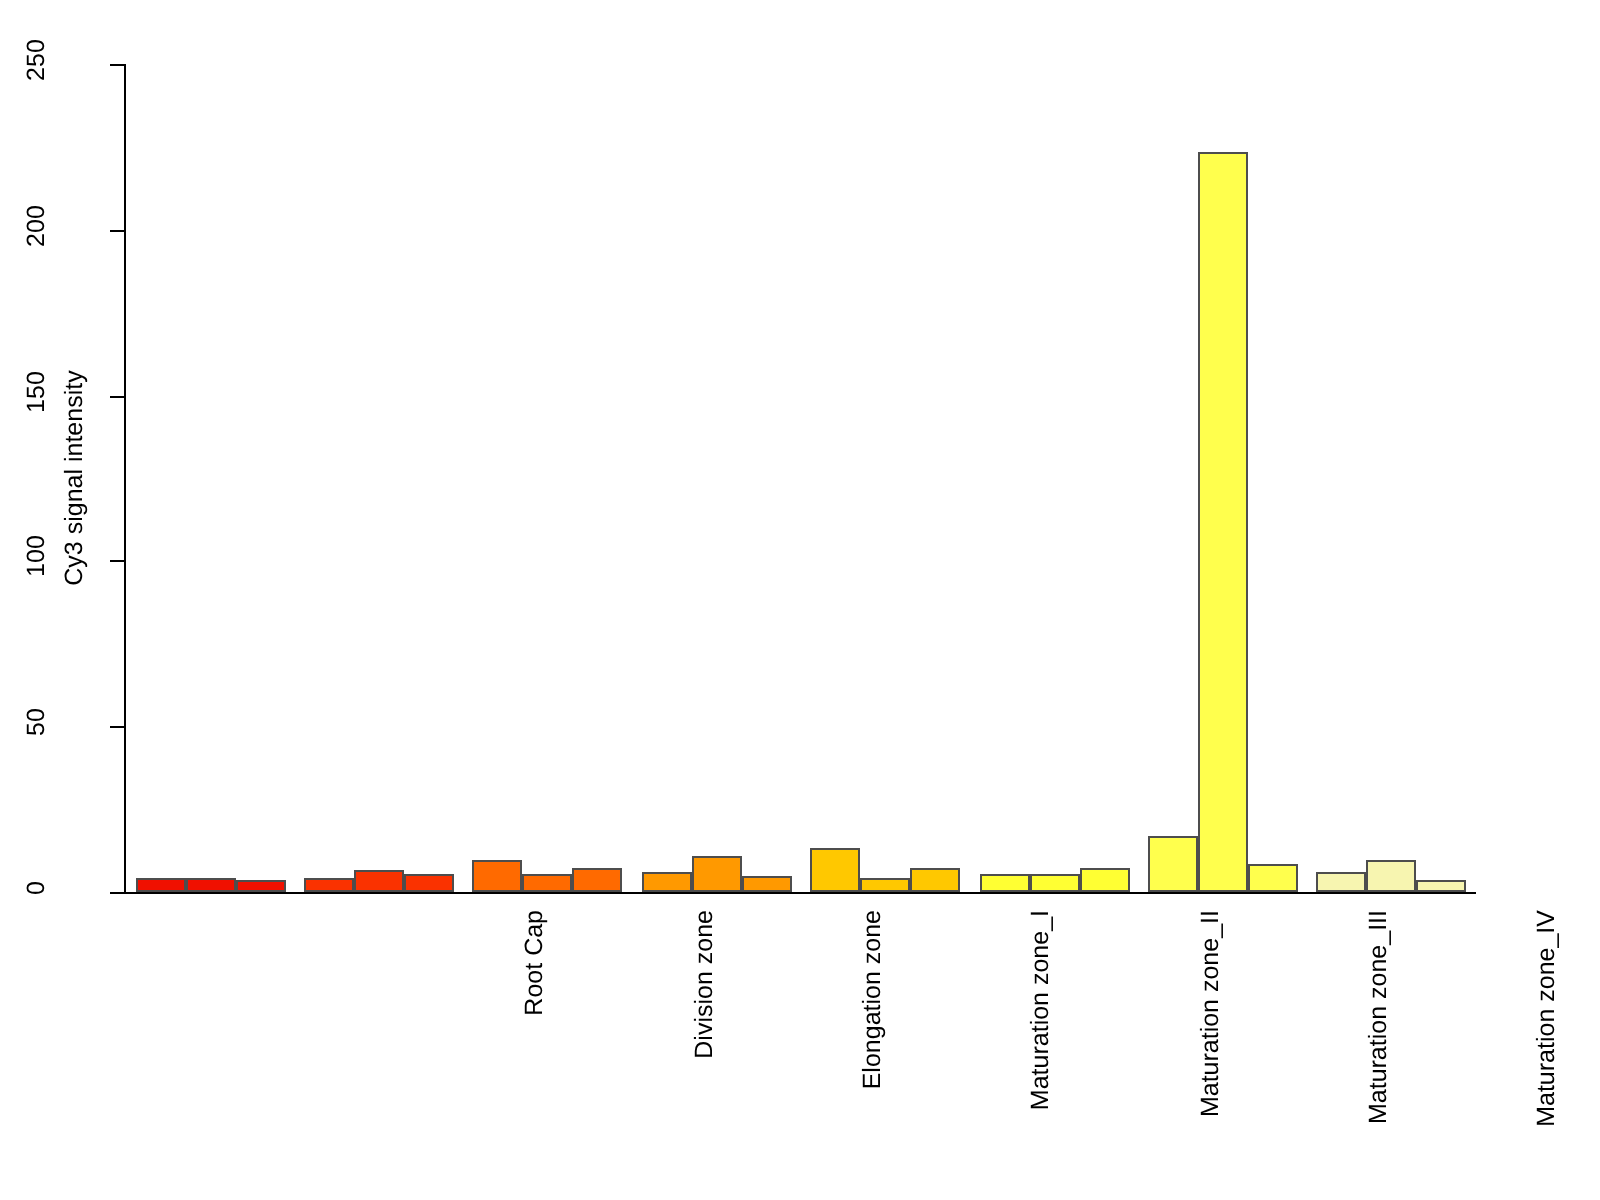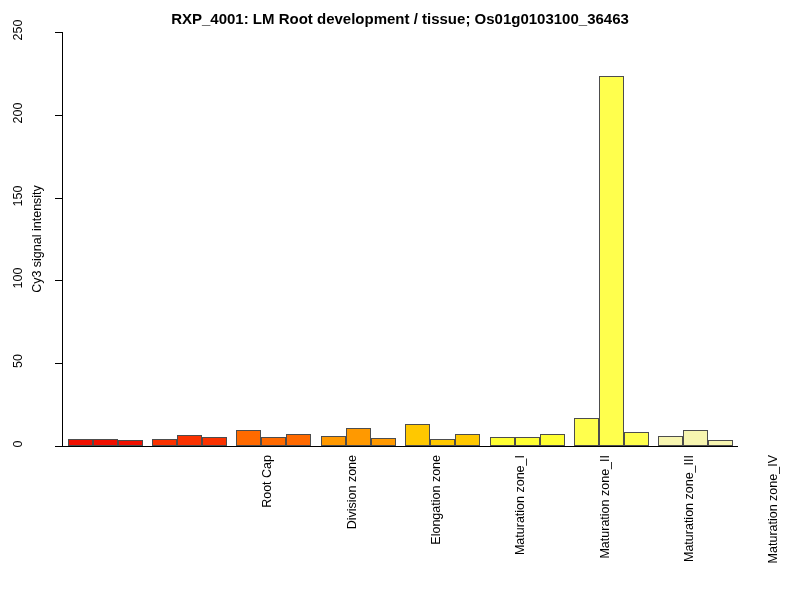--- a/index.html
+++ b/index.html
@@ -98,21 +98,20 @@
     transform: rotate(-90deg);
     transform-origin: right top;
     white-space: nowrap;
   }
 </style>
 </head>
 <body>
 
 <div id="figure">
 
-  <div class="chart-title">RXP_4001: LM Root development / tissue; Os01g0103100_36463</div>
 
   <div class="y-axis-label">Cy3 signal intensity</div>
 
   <div id="axis-line-y"></div>
   <div id="axis-line-x"></div>
 
   <div id="y-ticks">
       <div class="y-tick" style="top: 446px;"></div>
       <div class="y-tick-label" style="top: 437px;">0</div>
       <div class="y-tick" style="top: 363.2px;"></div>

